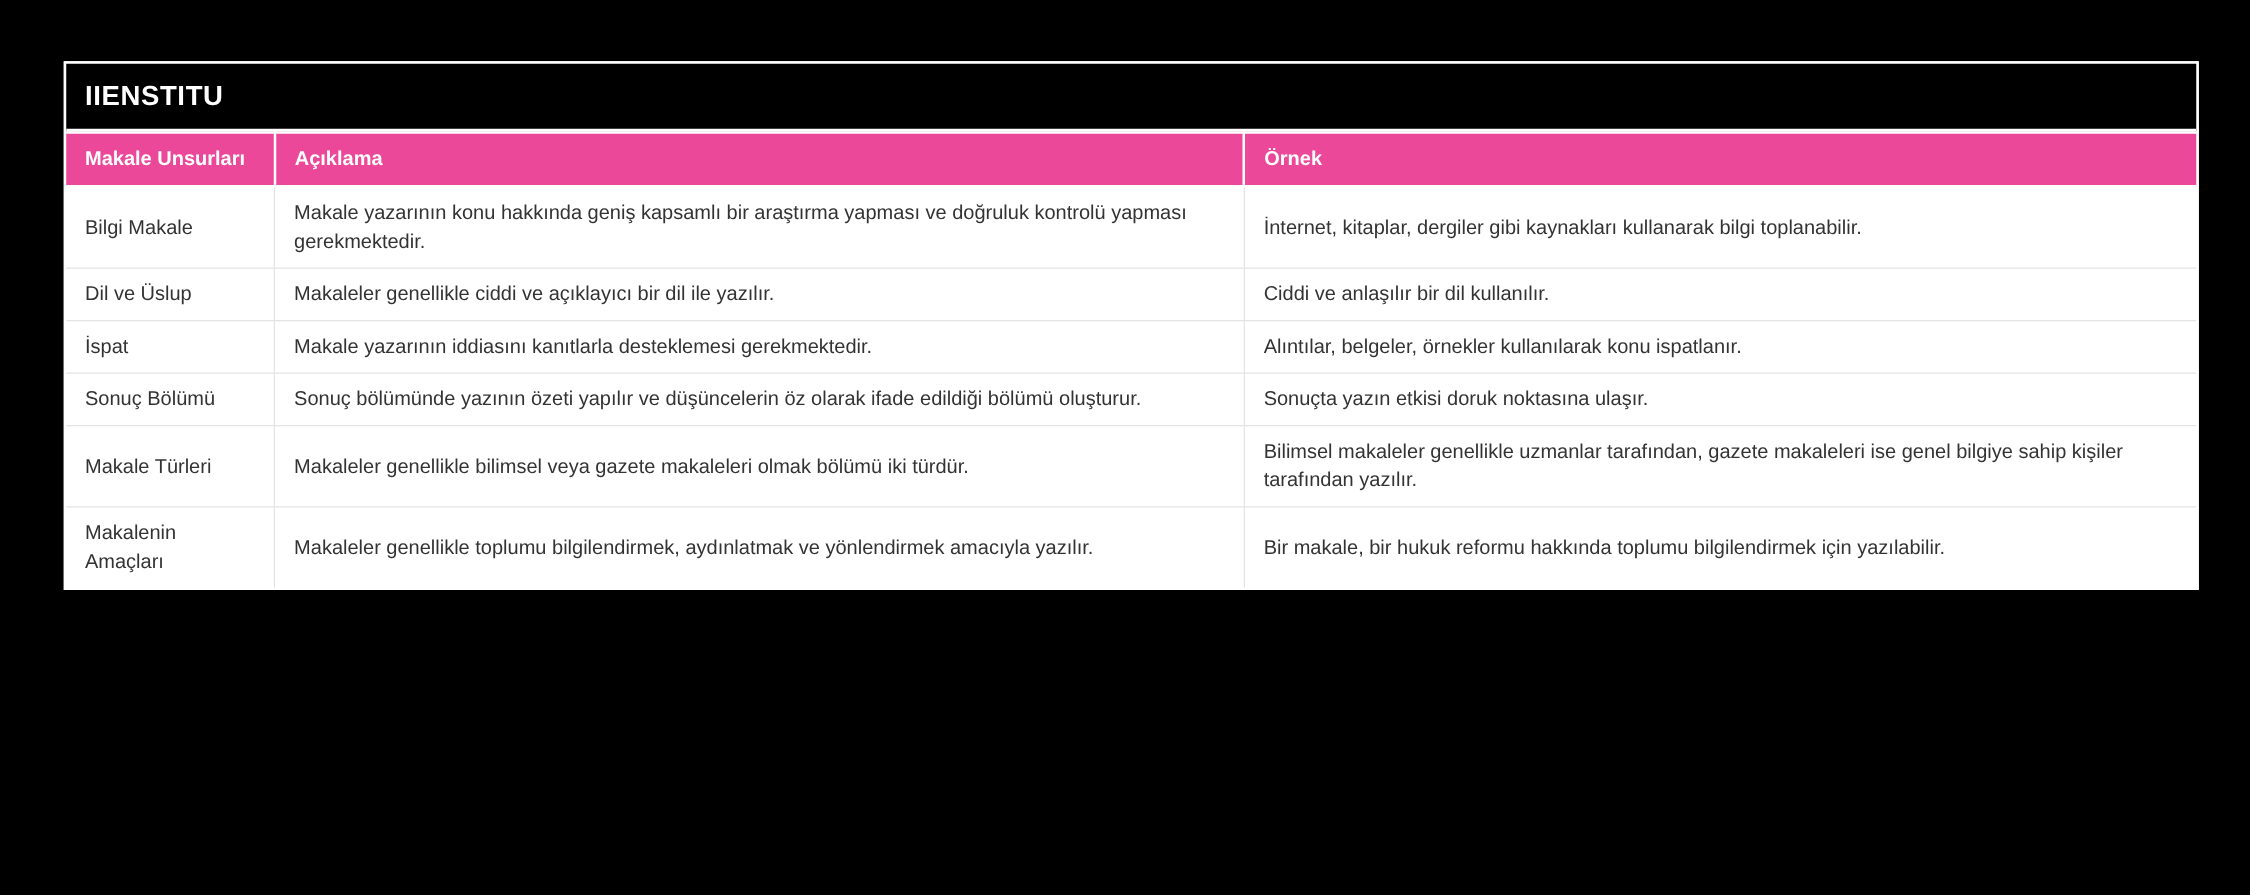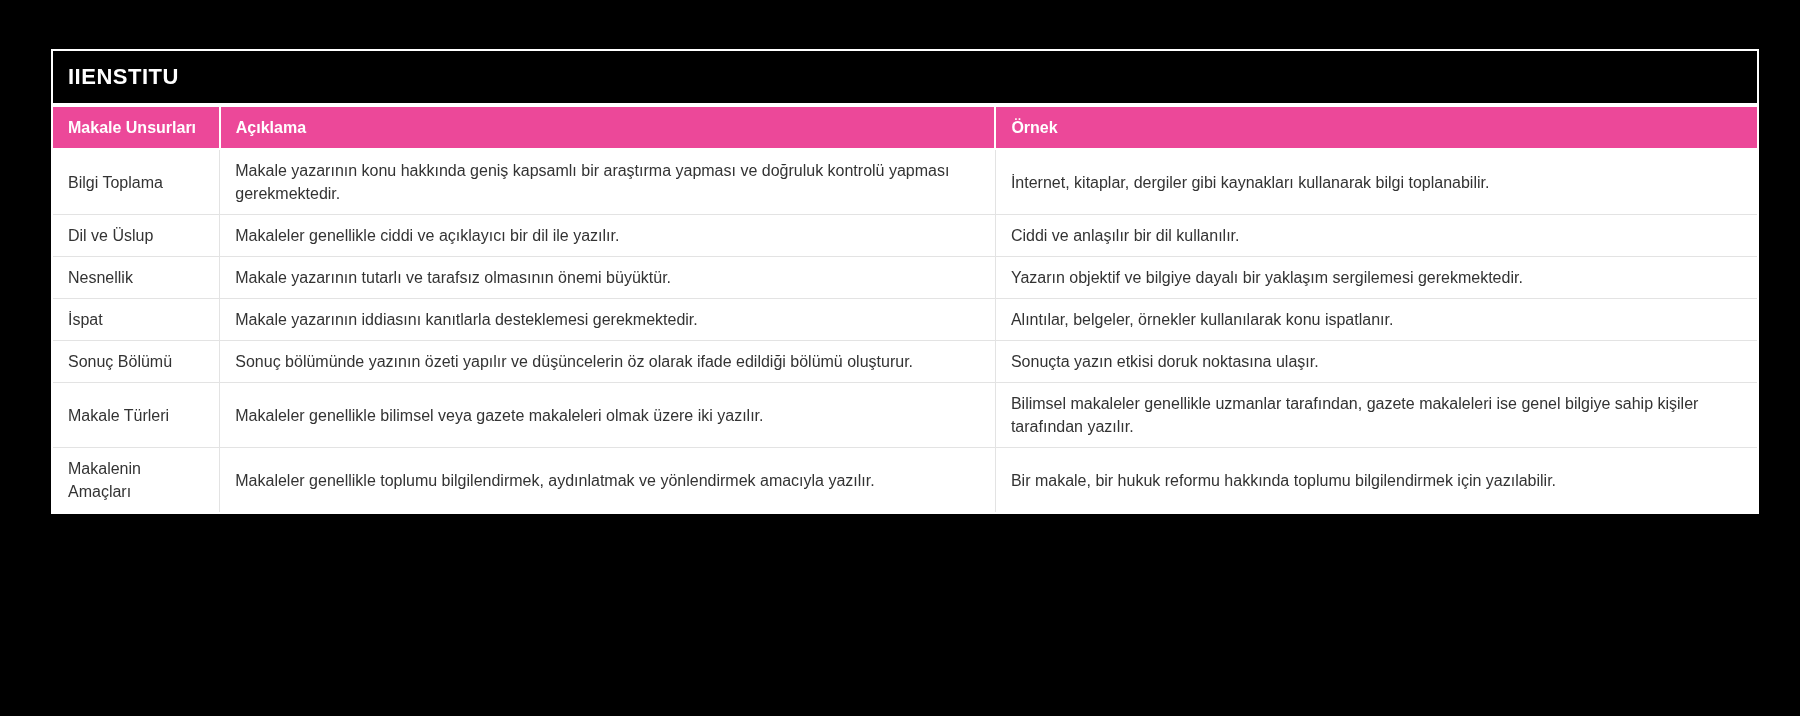--- a/index.html
+++ b/index.html
@@ -84,47 +84,42 @@
       </colgroup>
       <thead>
         <tr>
           <th>Makale Unsurları</th>
           <th>Açıklama</th>
           <th>Örnek</th>
         </tr>
       </thead>
       <tbody>
         <tr>
-          <td>Bilgi Toplama</td>
+          <td>Bilgi Makale</td>
           <td>Makale yazarının konu hakkında geniş kapsamlı bir araştırma yapması ve doğruluk kontrolü yapması gerekmektedir.</td>
           <td>İnternet, kitaplar, dergiler gibi kaynakları kullanarak bilgi toplanabilir.</td>
         </tr>
         <tr>
           <td>Dil ve Üslup</td>
           <td>Makaleler genellikle ciddi ve açıklayıcı bir dil ile yazılır.</td>
           <td>Ciddi ve anlaşılır bir dil kullanılır.</td>
-        </tr>
-        <tr>
-          <td>Nesnellik</td>
-          <td>Makale yazarının tutarlı ve tarafsız olmasının önemi büyüktür.</td>
-          <td>Yazarın objektif ve bilgiye dayalı bir yaklaşım sergilemesi gerekmektedir.</td>
         </tr>
         <tr>
           <td>İspat</td>
           <td>Makale yazarının iddiasını kanıtlarla desteklemesi gerekmektedir.</td>
           <td>Alıntılar, belgeler, örnekler kullanılarak konu ispatlanır.</td>
         </tr>
         <tr>
           <td>Sonuç Bölümü</td>
           <td>Sonuç bölümünde yazının özeti yapılır ve düşüncelerin öz olarak ifade edildiği bölümü oluşturur.</td>
           <td>Sonuçta yazın etkisi doruk noktasına ulaşır.</td>
         </tr>
         <tr>
           <td>Makale Türleri</td>
-          <td>Makaleler genellikle bilimsel veya gazete makaleleri olmak üzere iki yazılır.</td>
+          <td>Makaleler genellikle bilimsel veya gazete makaleleri olmak bölümü iki türdür.</td>
           <td>Bilimsel makaleler genellikle uzmanlar tarafından, gazete makaleleri ise genel bilgiye sahip kişiler tarafından yazılır.</td>
         </tr>
         <tr>
           <td>Makalenin Amaçları</td>
           <td>Makaleler genellikle toplumu bilgilendirmek, aydınlatmak ve yönlendirmek amacıyla yazılır.</td>
           <td>Bir makale, bir hukuk reformu hakkında toplumu bilgilendirmek için yazılabilir.</td>
         </tr>
       </tbody>
     </table>
   </div>

